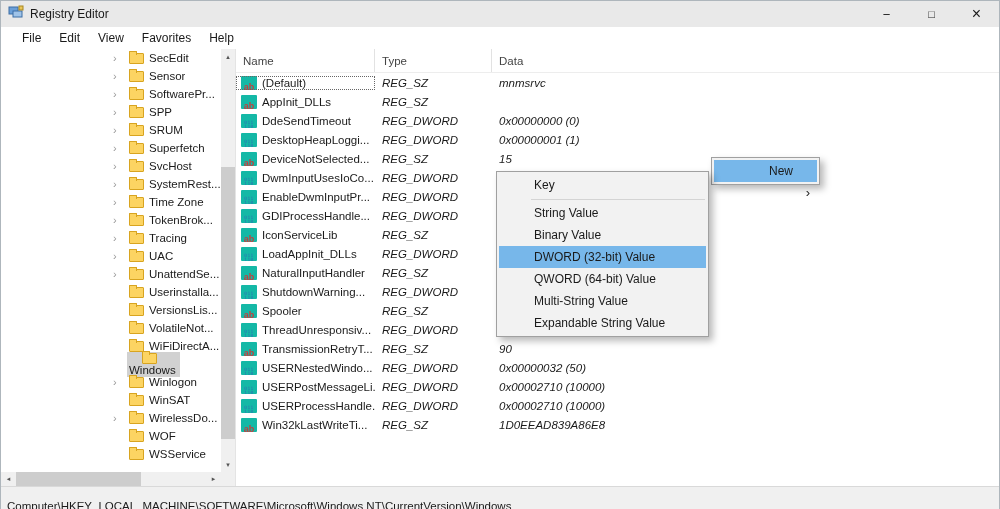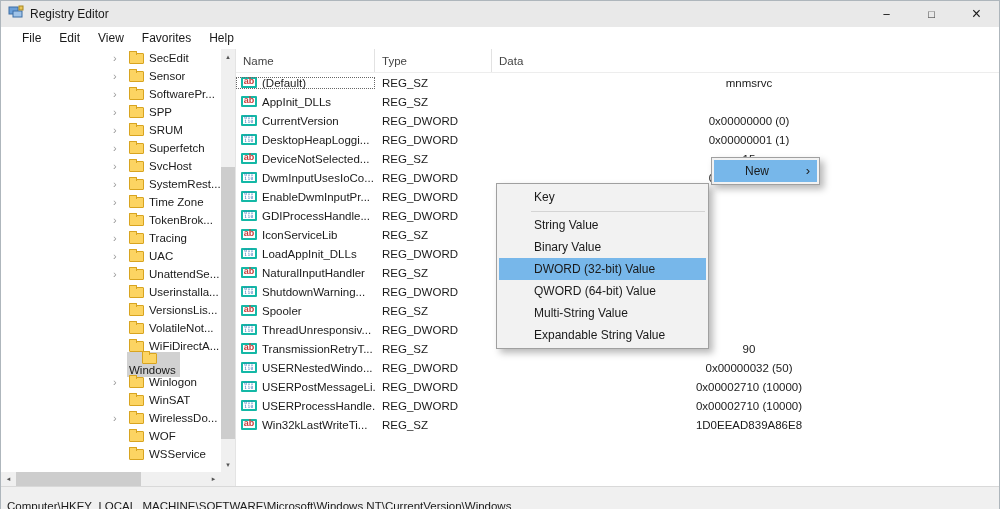--- a/index.html
+++ b/index.html
@@ -59,38 +59,38 @@
   .vthumb{position:absolute;left:0;right:0;top:118px;height:272px;background:var(--scrollbar-thumb);}
   .hthumb{position:absolute;top:0;bottom:0;left:15px;width:125px;background:var(--scrollbar-thumb);}
 
   
   .list-panel{flex:1;position:relative;overflow:hidden;background:#fff;}
   .list-header{height:24px;display:flex;align-items:center;font-size:11.5px;color:#444;border-bottom:1px solid #ededed;}
   .hcell{height:100%;display:flex;align-items:center;padding-left:7px;border-right:1px solid #e2e2e2;}
   .hcell:last-child{border-right:none;}
   .c-name{width:139px;flex:none;}
   .c-type{width:117px;flex:none;}
-  .c-data{flex:1;text-align:center;}
+  .c-data{flex:1;}
   .lrow{height:19px;display:flex;align-items:center;font-size:11.5px;}
   .cell{overflow:hidden;white-space:nowrap;}
   .lrow .c-name{display:flex;align-items:center;padding-left:5px;overflow:hidden;white-space:nowrap;}
-  .lrow .c-type,.lrow .c-data{padding-left:7px;}
+  .lrow .c-type,.lrow .c-data{padding-left:7px;font-style:italic;}
   .c-name.focused{outline:1px dotted #666;outline-offset:-1px;}
   .txt{white-space:nowrap;overflow:hidden;}
 
   
-  .vicon{width:16px;height:11px;flex:none;margin-right:5px;background:#fff;border:2px solid #14b8a6;border-radius:1px;display:flex;flex-direction:column;align-items:center;justify-content:flex-end;}
+  .vicon{width:16px;height:11px;flex:none;margin-right:5px;background:#fff;border:7px solid #14b8a6;border-radius:1px;display:flex;flex-direction:column;align-items:center;justify-content:flex-start;}
   .icon-sz .ab{color:var(--sz-icon-color);font-weight:bold;font-size:9px;line-height:9px;}
   .icon-dw .dwr{display:block;color:var(--dword-icon-color);font-family:"DejaVu Sans Mono",monospace;font-size:4.5px;line-height:4px;letter-spacing:.5px;}
 
   
-  .submenu{position:absolute;left:495px;top:182px;width:213px;background:var(--menu-bg);
+  .submenu{position:absolute;left:495px;top:170px;width:213px;background:var(--menu-bg);
     border:1px solid var(--menu-border);box-shadow:4px 4px 7px rgba(0,0,0,.28);padding:2px;z-index:20;font-size:12px;}
   .mi{height:22px;line-height:22px;padding-left:35px;white-space:nowrap;}
-  .mi:first-child{height:23px;line-height:23px;}
+  .mi:first-child{height:23px;line-height:23px;flex-direction:column;}
   .mi.hl{background:var(--menu-highlight);}
   .msep{height:1px;background:#d4d4d4;margin:2px 1px 2px 32px;}
   .parentmenu{position:absolute;left:710px;top:156px;width:109px;background:var(--menu-bg);
     border:1px solid var(--menu-border);box-shadow:4px 4px 7px rgba(0,0,0,.28);padding:2px;z-index:19;font-size:12px;}
   .parentmenu .pm{height:22px;line-height:22px;background:var(--menu-highlight);display:flex;align-items:center;padding-left:31px;}
   .subarrow{margin-left:auto;padding-right:7px;font-size:13px;}
 
   
   .statusbar{height:38px;background:var(--statusbar-bg);border-top:1px solid #d9d9d9;display:flex;align-items:center;padding-left:6px;font-size:11.5px;}
 </style>
@@ -334,21 +334,21 @@
             </div>
             <div class="c-type cell txt">REG_SZ</div>
             <div class="c-data cell txt"></div>
           </div>
           <div class="lrow">
             <div class="c-name">
               <span class="vicon icon-dw">
                 <span class="dwr">011</span>
                 <span class="dwr">110</span>
               </span>
-              <span class="txt">CurrentVersion</span>
+              <span class="txt">DdeSendTimeout</span>
             </div>
             <div class="c-type cell txt">REG_DWORD</div>
             <div class="c-data cell txt">0x00000000 (0)</div>
           </div>
           <div class="lrow">
             <div class="c-name">
               <span class="vicon icon-dw">
                 <span class="dwr">011</span>
                 <span class="dwr">110</span>
               </span>

